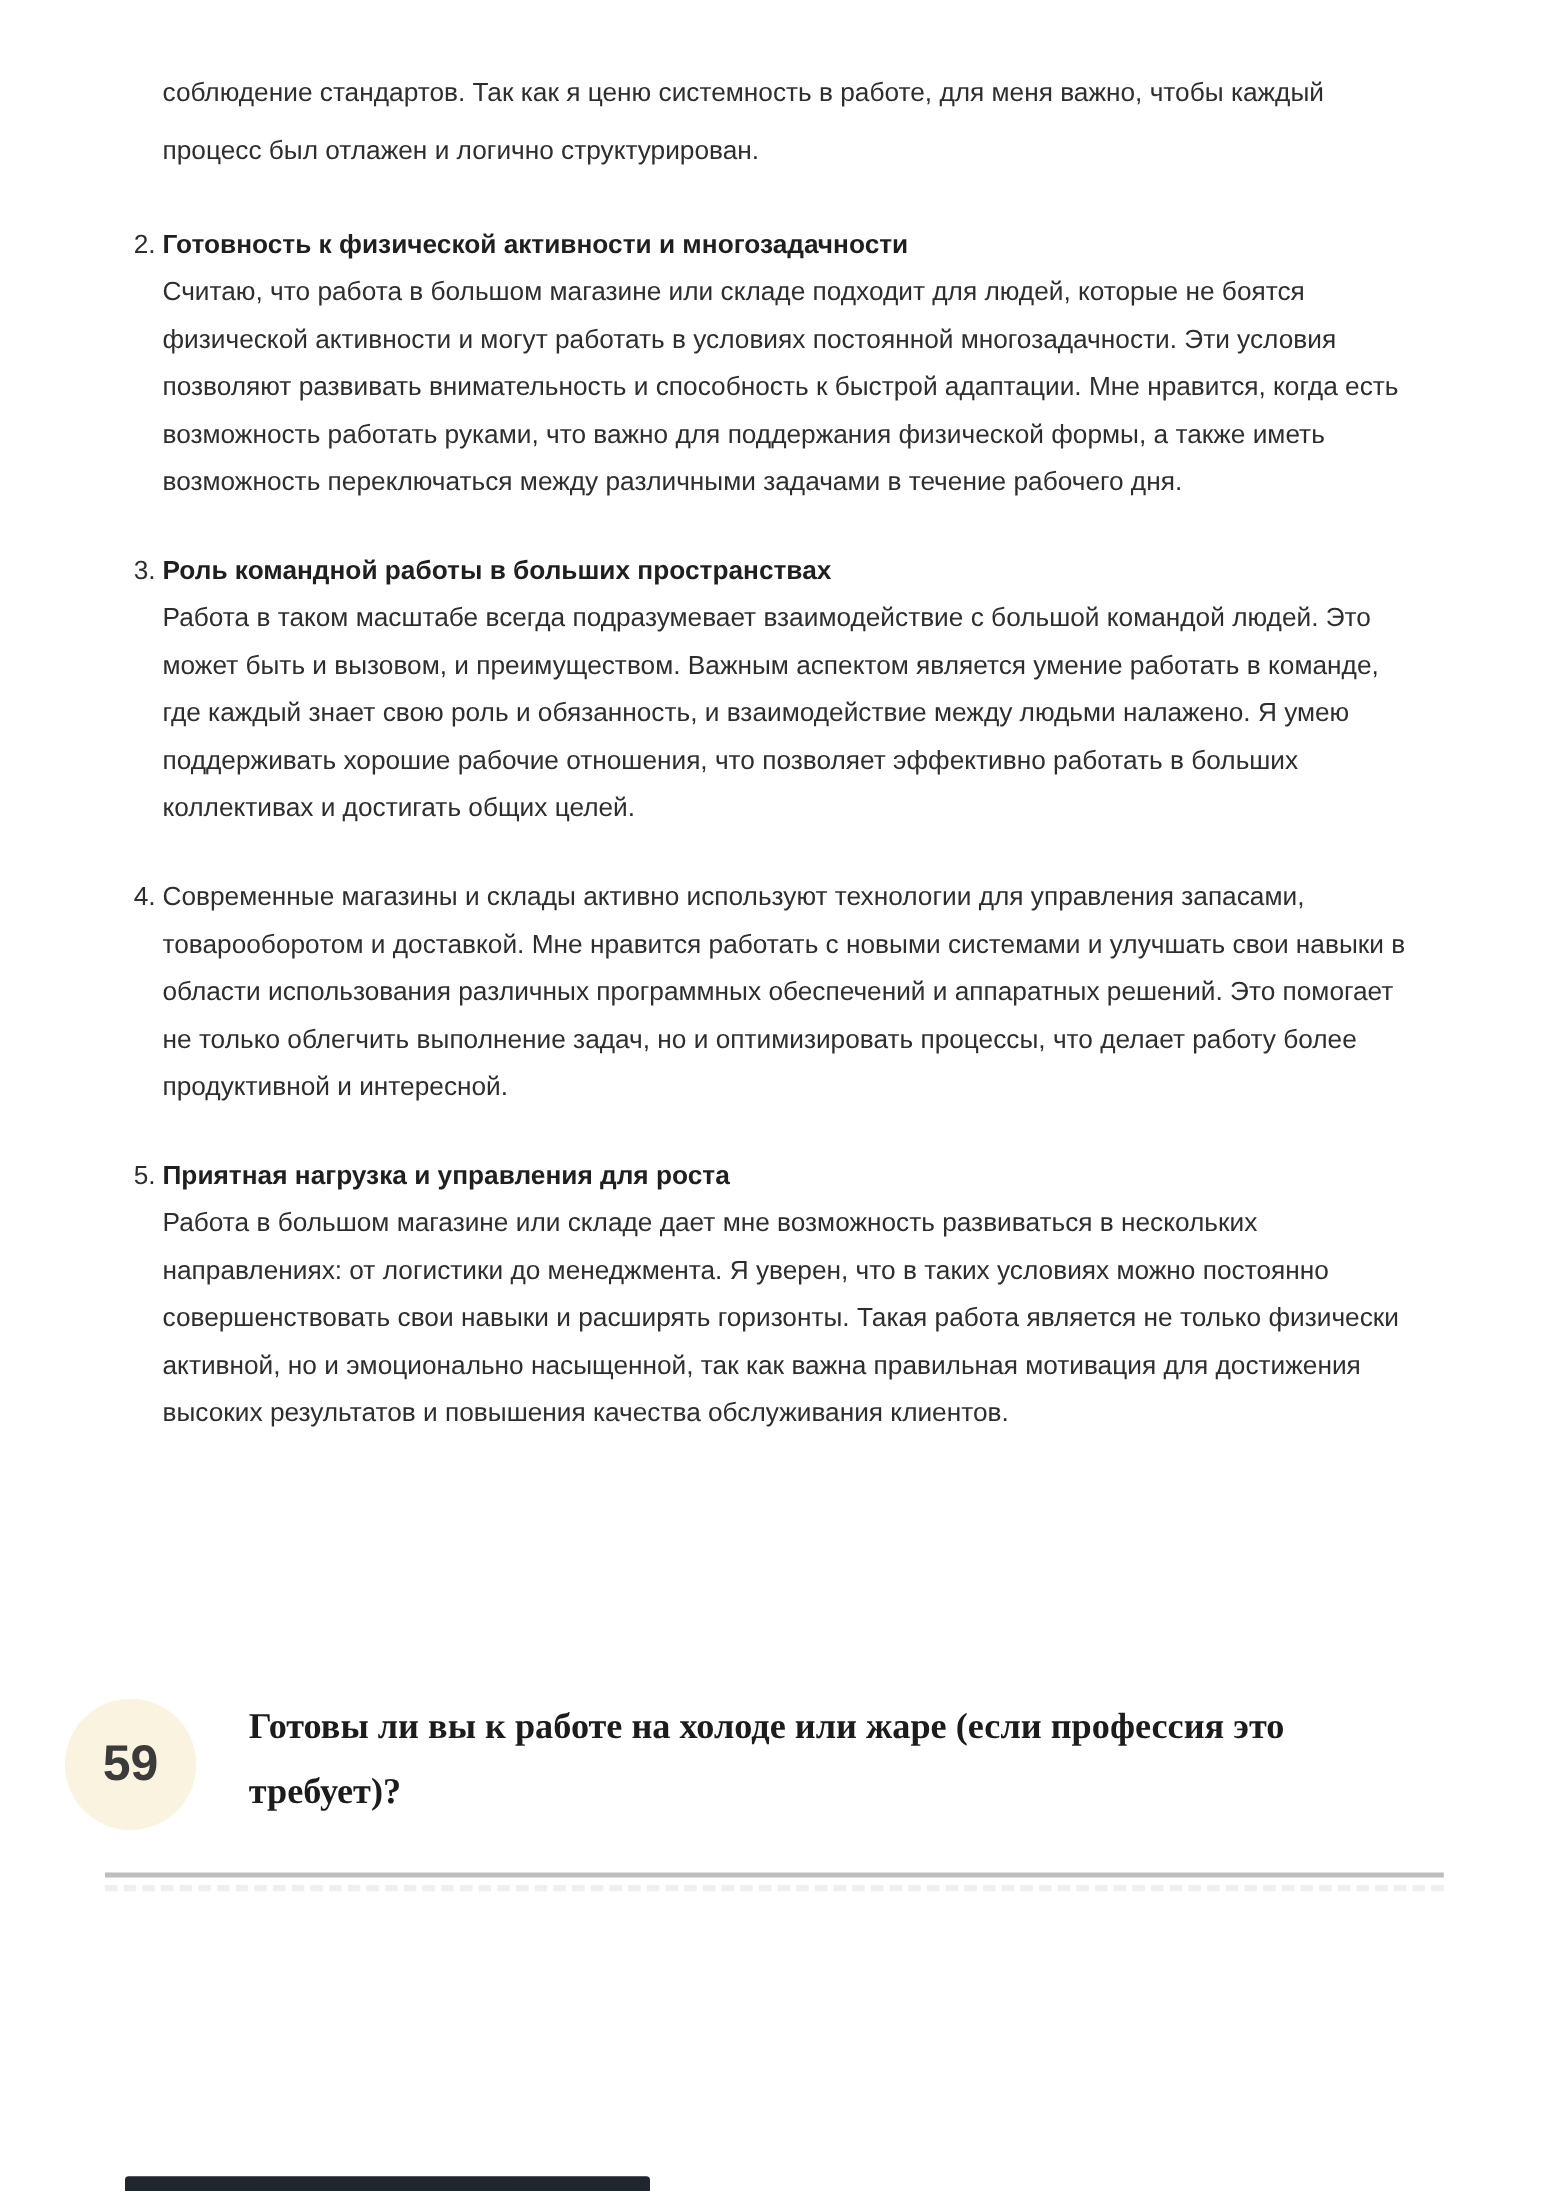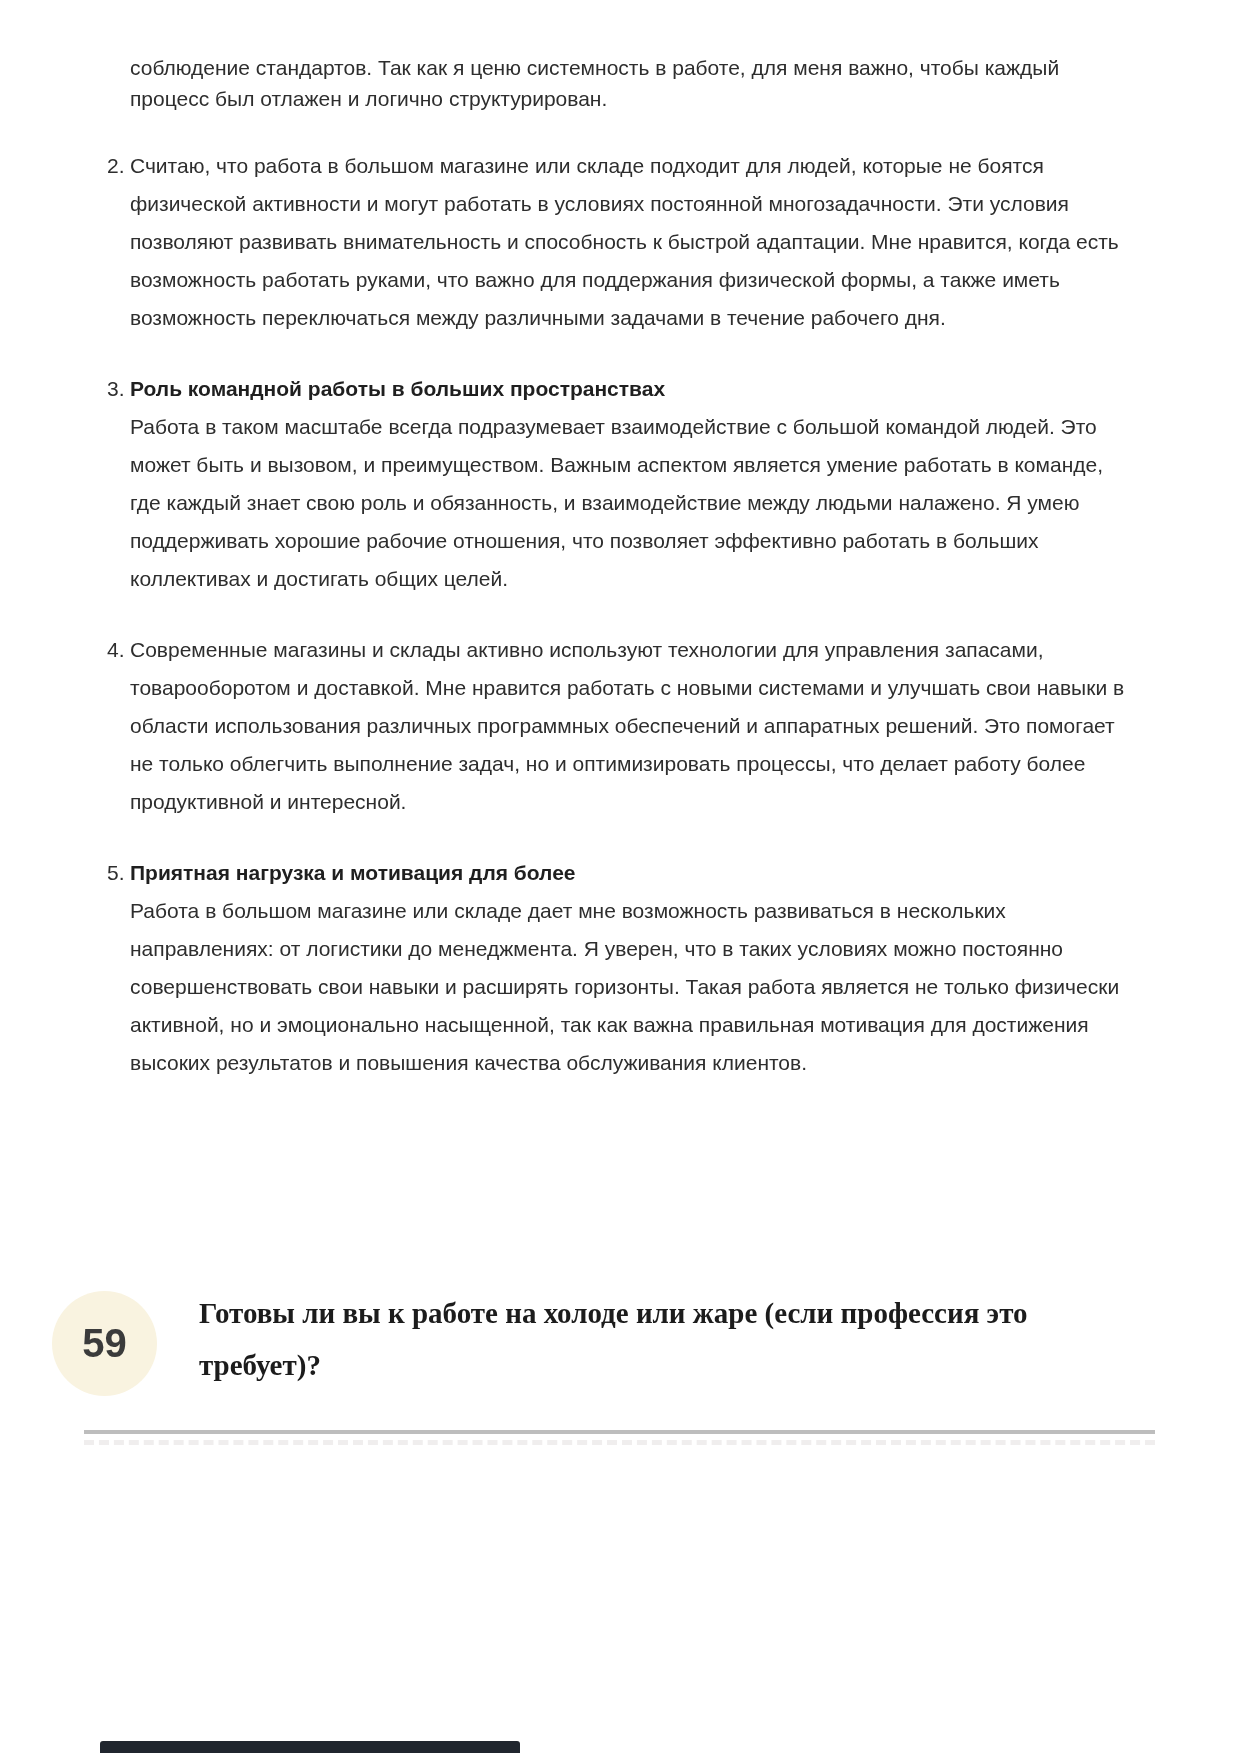--- a/index.html
+++ b/index.html
@@ -19,21 +19,21 @@
     position: absolute;
     inset: 0;
     background: #ffffff;
   }
   .content {
     padding: 52px 105px 0 107px;
   }
   .continuation {
     margin: 0 0 0 23px;
     font-size: 21px;
-    line-height: 31px;
+    line-height: 46px;
     color: #2e2e2e;
     max-width: 1005px;
   }
   .list {
     margin: 0;
     padding: 0;
     list-style: none;
   }
   .list-item {
     display: flex;
@@ -121,20 +121,21 @@
 <div class="page">
   <div class="content">
 
     <p class="continuation">соблюдение стандартов. Так как я ценю системность в работе, для меня важно, чтобы каждый процесс был отлажен и логично структурирован.</p>
 
     <ol class="list">
 
       <li class="list-item">
         <span class="item-number">2.</span>
         <div class="item-content">
+          <p class="item-title">Готовность к физической активности и многозадачности</p>
           <p class="item-body">Считаю, что работа в большом магазине или складе подходит для людей, которые не боятся физической активности и могут работать в условиях постоянной многозадачности. Эти условия позволяют развивать внимательность и способность к быстрой адаптации. Мне нравится, когда есть возможность работать руками, что важно для поддержания физической формы, а также иметь возможность переключаться между различными задачами в течение рабочего дня.</p>
         </div>
       </li>
 
       <li class="list-item">
         <span class="item-number">3.</span>
         <div class="item-content">
           <p class="item-title">Роль командной работы в больших пространствах</p>
           <p class="item-body">Работа в таком масштабе всегда подразумевает взаимодействие с большой командой людей. Это может быть и вызовом, и преимуществом. Важным аспектом является умение работать в команде, где каждый знает свою роль и обязанность, и взаимодействие между людьми налажено. Я умею поддерживать хорошие рабочие отношения, что позволяет эффективно работать в больших коллективах и достигать общих целей.</p>
         </div>
@@ -143,21 +144,21 @@
       <li class="list-item">
         <span class="item-number">4.</span>
         <div class="item-content">
           <p class="item-body">Современные магазины и склады активно используют технологии для управления запасами, товарооборотом и доставкой. Мне нравится работать с новыми системами и улучшать свои навыки в области использования различных программных обеспечений и аппаратных решений. Это помогает не только облегчить выполнение задач, но и оптимизировать процессы, что делает работу более продуктивной и интересной.</p>
         </div>
       </li>
 
       <li class="list-item">
         <span class="item-number">5.</span>
         <div class="item-content">
-          <p class="item-title">Приятная нагрузка и мотивация для более</p>
+          <p class="item-title">Приятная нагрузка и управления для роста</p>
           <p class="item-body">Работа в большом магазине или складе дает мне возможность развиваться в нескольких направлениях: от логистики до менеджмента. Я уверен, что в таких условиях можно постоянно совершенствовать свои навыки и расширять горизонты. Такая работа является не только физически активной, но и эмоционально насыщенной, так как важна правильная мотивация для достижения высоких результатов и повышения качества обслуживания клиентов.</p>
         </div>
       </li>
 
     </ol>
   </div>
 
   <div class="question-section">
     <div class="question-badge">
       <span class="question-badge-number">59</span>

